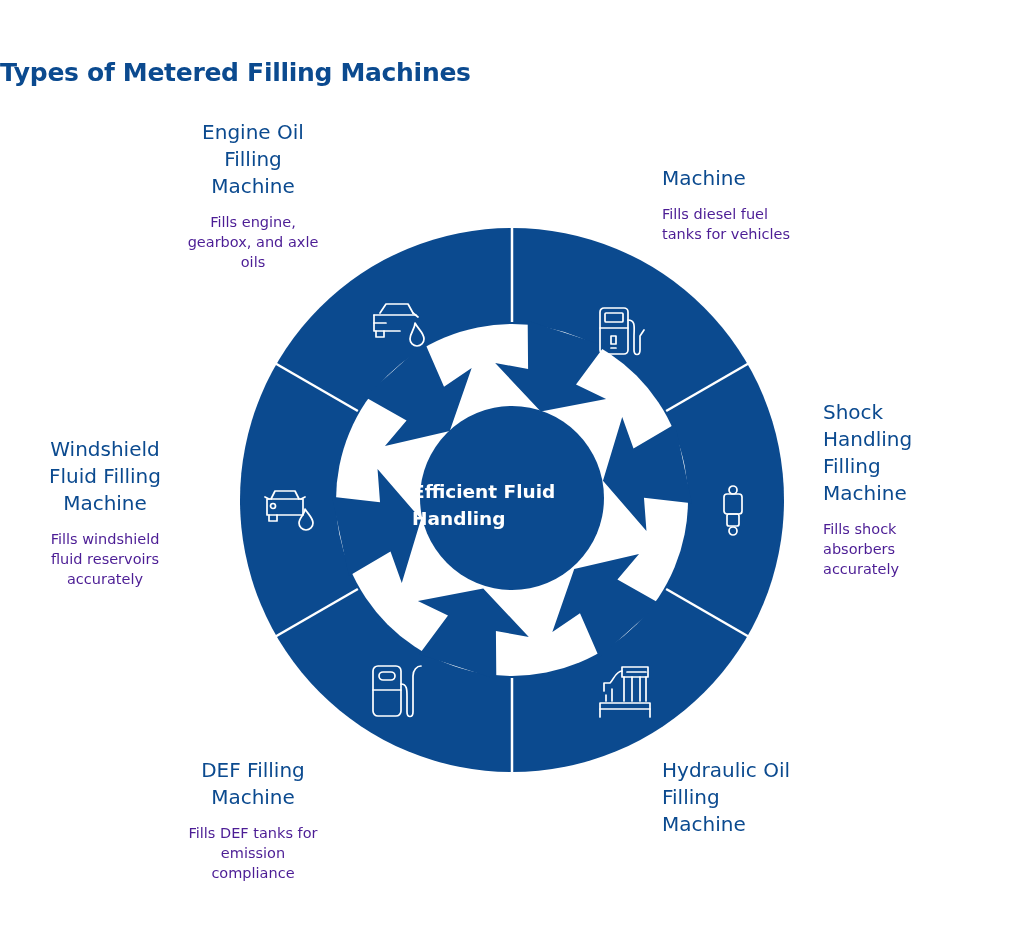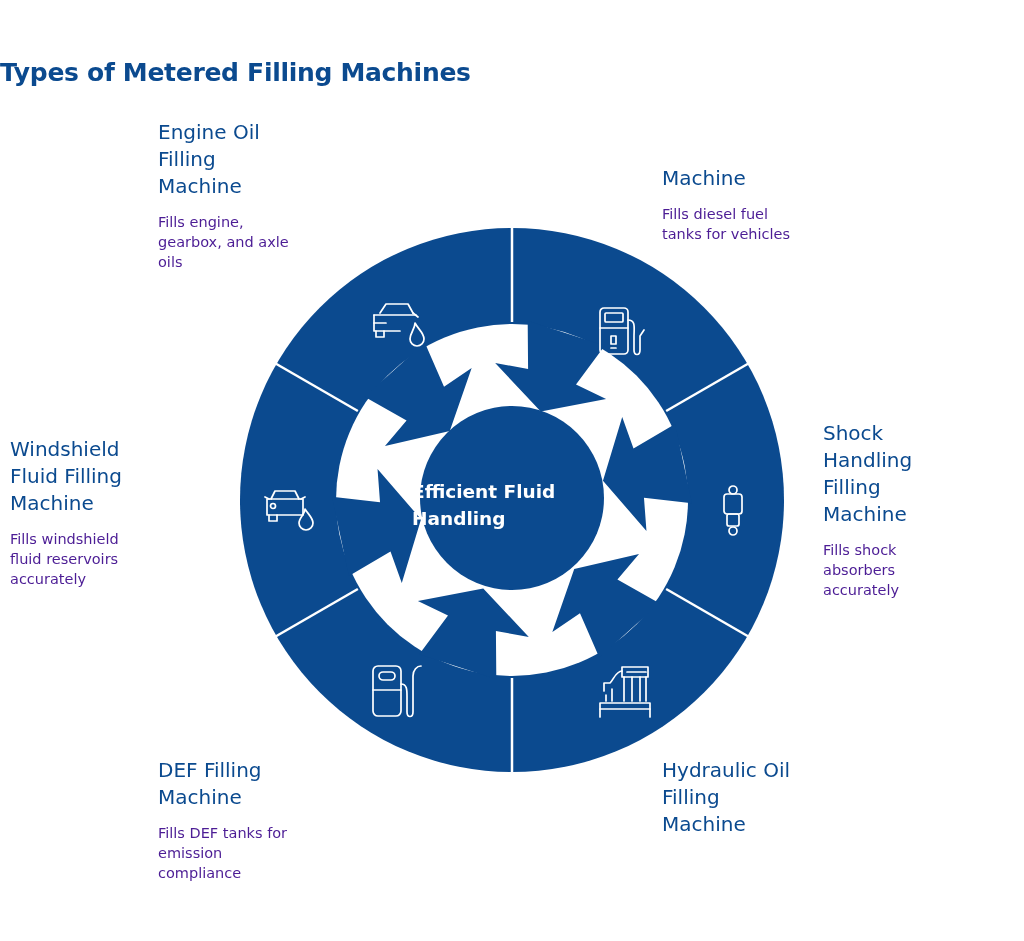--- a/index.html
+++ b/index.html
@@ -2,21 +2,21 @@
 <html><head>
 <meta charset="utf-8">
 <style>
   html, body { margin:0; padding:0; background:#ffffff; }
   body { width:1024px; height:941px; position:relative; overflow:hidden; font-family:"DejaVu Sans", sans-serif; color:#0b4a8f; }
   .title { position:absolute; left:0; right:0; top:58px; text-align:left; font-size:25px; font-weight:bold; color:#0b4a8f; letter-spacing:-0.3px; }
   svg.diagram { position:absolute; left:0; top:0; }
   .label { position:absolute; width:190px; }
   .label .name { font-size:20px; line-height:27px; color:#0b4a8f; }
   .label .desc { font-size:14.5px; line-height:20px; color:#4c1d95; margin-top:12px; }
-  .right-align { text-align:left; }
+  .right-align { text-align:center; }
   .center-text { position:absolute; left:412px; top:478px; width:200px; text-align:left; color:#ffffff; font-weight:bold; font-size:18.5px; line-height:27px; }
 </style>
 </head>
 <body>
 
 <div class="title">Types of Metered Filling Machines</div>
 
 <svg class="diagram" width="1024" height="941" viewBox="0 0 1024 941">
 
   <circle cx="512" cy="500" r="272" fill="#0b4a8f"></circle>
@@ -122,21 +122,21 @@
 <div class="label" style="left:662px; top:165px;">
   <div class="name">
     <div>Machine</div>
   </div>
   <div class="desc">
     <div>Fills diesel fuel</div>
     <div>tanks for vehicles</div>
   </div>
 </div>
 
-<div class="label" style="left:823px; top:420px; width:150px;">
+<div class="label" style="left:823px; top:399px; width:150px;">
   <div class="name">
     <div>Shock</div>
     <div>Handling</div>
     <div>Filling</div>
     <div>Machine</div>
   </div>
   <div class="desc">
     <div>Fills shock</div>
     <div>absorbers</div>
     <div>accurately</div>

